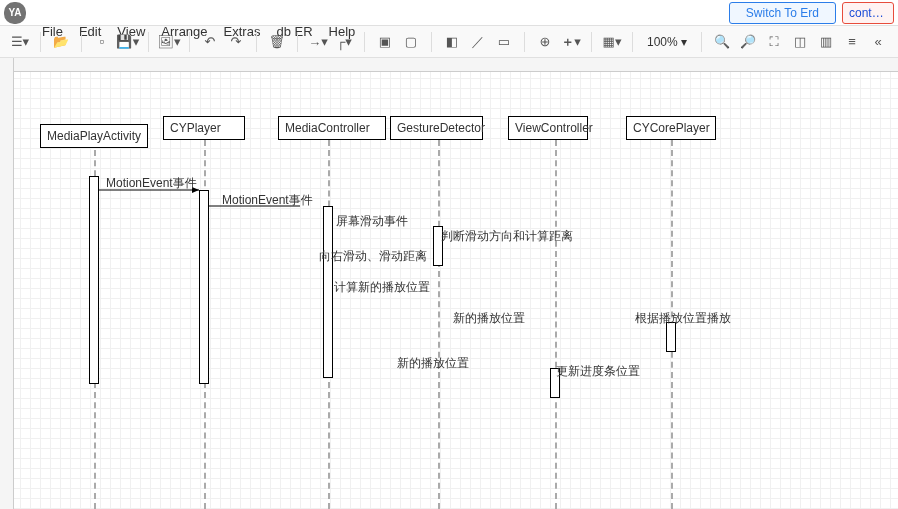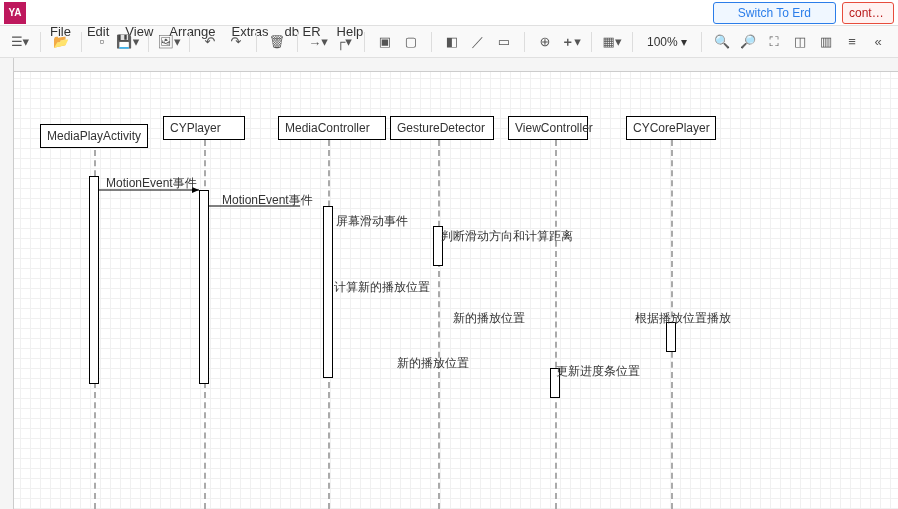--- a/index.html
+++ b/index.html
@@ -1,22 +1,22 @@
 <!DOCTYPE html>
 <html><head>
 <meta charset="utf-8">
 <style>
 * { margin:0; padding:0; box-sizing:border-box; }
 body { font-family:-apple-system,Helvetica,Arial,sans-serif; font-size:13px; color:#333; background:#fff; width:898px; height:509px; overflow:hidden; position:relative; }
 .menubar { height:26px; display:flex; align-items:center; padding:0 4px; border-bottom:1px solid #e0e0e0; }
-.logo { width:22px; height:22px; background:#be185d; border-radius:0; color:#fff; font-size:10px; font-weight:bold; display:flex; align-items:center; justify-content:center; margin-right:16px; }
+.logo { width:22px; height:22px; background:#737373; border-radius:10px; color:#fff; font-size:10px; font-weight:bold; display:flex; align-items:center; justify-content:center; margin-right:8px; }
 .menubar .menu { padding:3px 8px; cursor:default;margin-top:38px; }
 .menubar .spacer { flex:1; }
-.btn-blue { border:1px solid #2b7de9; color:#2b7de9; background:#f0f7ff; padding:3px 24px; border-radius:3px; margin-right:6px; font-size:12px;margin-left:20px; }
-.btn-red { border:1px solid #e74c3c; color:#b91c1c; background:#fff3f2; padding:3px 6px; border-radius:3px; font-size:12px; max-width:52px; overflow:hidden; white-space:nowrap; text-overflow:ellipsis; }
+.btn-blue { border:1px solid #2b7de9; color:#2b7de9; background:#f0f7ff; padding:3px 16px; border-radius:3px; margin-right:6px; font-size:12px;margin-left:20px; }
+.btn-red { border:1px solid #e74c3c; color:#1d4ed8; background:#fff3f2; padding:3px 6px; border-radius:3px; font-size:12px; max-width:52px; overflow:hidden; white-space:nowrap; text-overflow:ellipsis; }
 .toolbar { height:32px; background:#f9f9f9; border-bottom:1px solid #e0e0e0; display:flex; align-items:center; padding:0 8px; gap:2px; }
 .toolbar .tb { width:24px; height:24px; display:flex; align-items:center; justify-content:center; color:#555; border-radius:2px; }
 .toolbar .sep { width:1px; height:20px; background:#ddd; margin:0 6px; }
 .toolbar .zoom { font-size:12px; padding:0 6px; }
 .toolbar .right { margin-left:auto; display:flex; gap:2px; }
 .canvas { position:relative; width:898px; height:451px; background:#fff; }
 .grid { position:absolute; inset:0;
   background-image:
     linear-gradient(#f0f0f0 1px,transparent 1px),
     linear-gradient(90deg,#f0f0f0 1px,transparent 1px),
@@ -103,21 +103,21 @@
     <div class="lifeline" style="left:94px"></div>
     <div class="lifeline" style="left:204px"></div>
     <div class="lifeline" style="left:328px"></div>
     <div class="lifeline" style="left:438px"></div>
     <div class="lifeline" style="left:555px"></div>
     <div class="lifeline" style="left:671px"></div>
 
     <div class="actor" style="left:40px;top:66px;width:108px"><span>MediaPlayActivity</span></div>
     <div class="actor" style="left:163px;top:58px;width:82px;text-align:left"><span>CYPlayer</span></div>
     <div class="actor" style="left:278px;top:58px;width:108px"><span>MediaController</span></div>
-    <div class="actor" style="left:390px;top:58px;width:104px"><span>GestureDetector</span></div>
+    <div class="actor" style="left:390px;top:58px;width:93px"><span>GestureDetector</span></div>
     <div class="actor" style="left:508px;top:58px;width:80px"><span>ViewController</span></div>
     <div class="actor" style="left:626px;top:58px;width:90px"><span>CYCorePlayer</span></div>
 
     <div class="activation" style="left:89px;top:118px;height:208px"></div>
     <div class="activation" style="left:199px;top:132px;height:194px"></div>
     <div class="activation" style="left:323px;top:148px;height:172px"></div>
     <div class="activation" style="left:433px;top:168px;height:40px"></div>
     <div class="activation" style="left:666px;top:264px;height:30px"></div>
     <div class="activation" style="left:550px;top:310px;height:30px"></div>
 
@@ -139,19 +139,20 @@
       <line x1="333" y1="264" x2="666" y2="264" stroke="#000" marker-end="url(#ah)"></line>
       <path d="M676,274 C720,274 720,294 676,294" fill="none" stroke="#000" marker-end="url(#ah)"></path>
       <line x1="333" y1="310" x2="550" y2="310" stroke="#000" marker-end="url(#ah)"></line>
       <path d="M560,320 C605,320 605,340 560,340" fill="none" stroke="#000" marker-end="url(#ah)"></path>
     </svg>
 
     <div class="msg" style="left:106px;top:117px">MotionEvent事件</div>
     <div class="msg" style="left:222px;top:134px">MotionEvent事件</div>
     <div class="msg" style="left:336px;top:155px">屏幕滑动事件</div>
     <div class="msg" style="left:441px;top:170px">判断滑动方向和计算距离</div>
+    <div class="msg" style="left:319px;top:190px">向右滑动、滑动距离</div>
     <div class="msg" style="left:334px;top:221px">计算新的播放位置</div>
     <div class="msg" style="left:453px;top:252px">新的播放位置</div>
     <div class="msg" style="left:635px;top:252px">根据播放位置播放</div>
     <div class="msg" style="left:397px;top:297px">新的播放位置</div>
     <div class="msg" style="left:556px;top:305px">更新进度条位置</div>
   </div>
 </div>
 
 </body></html>

